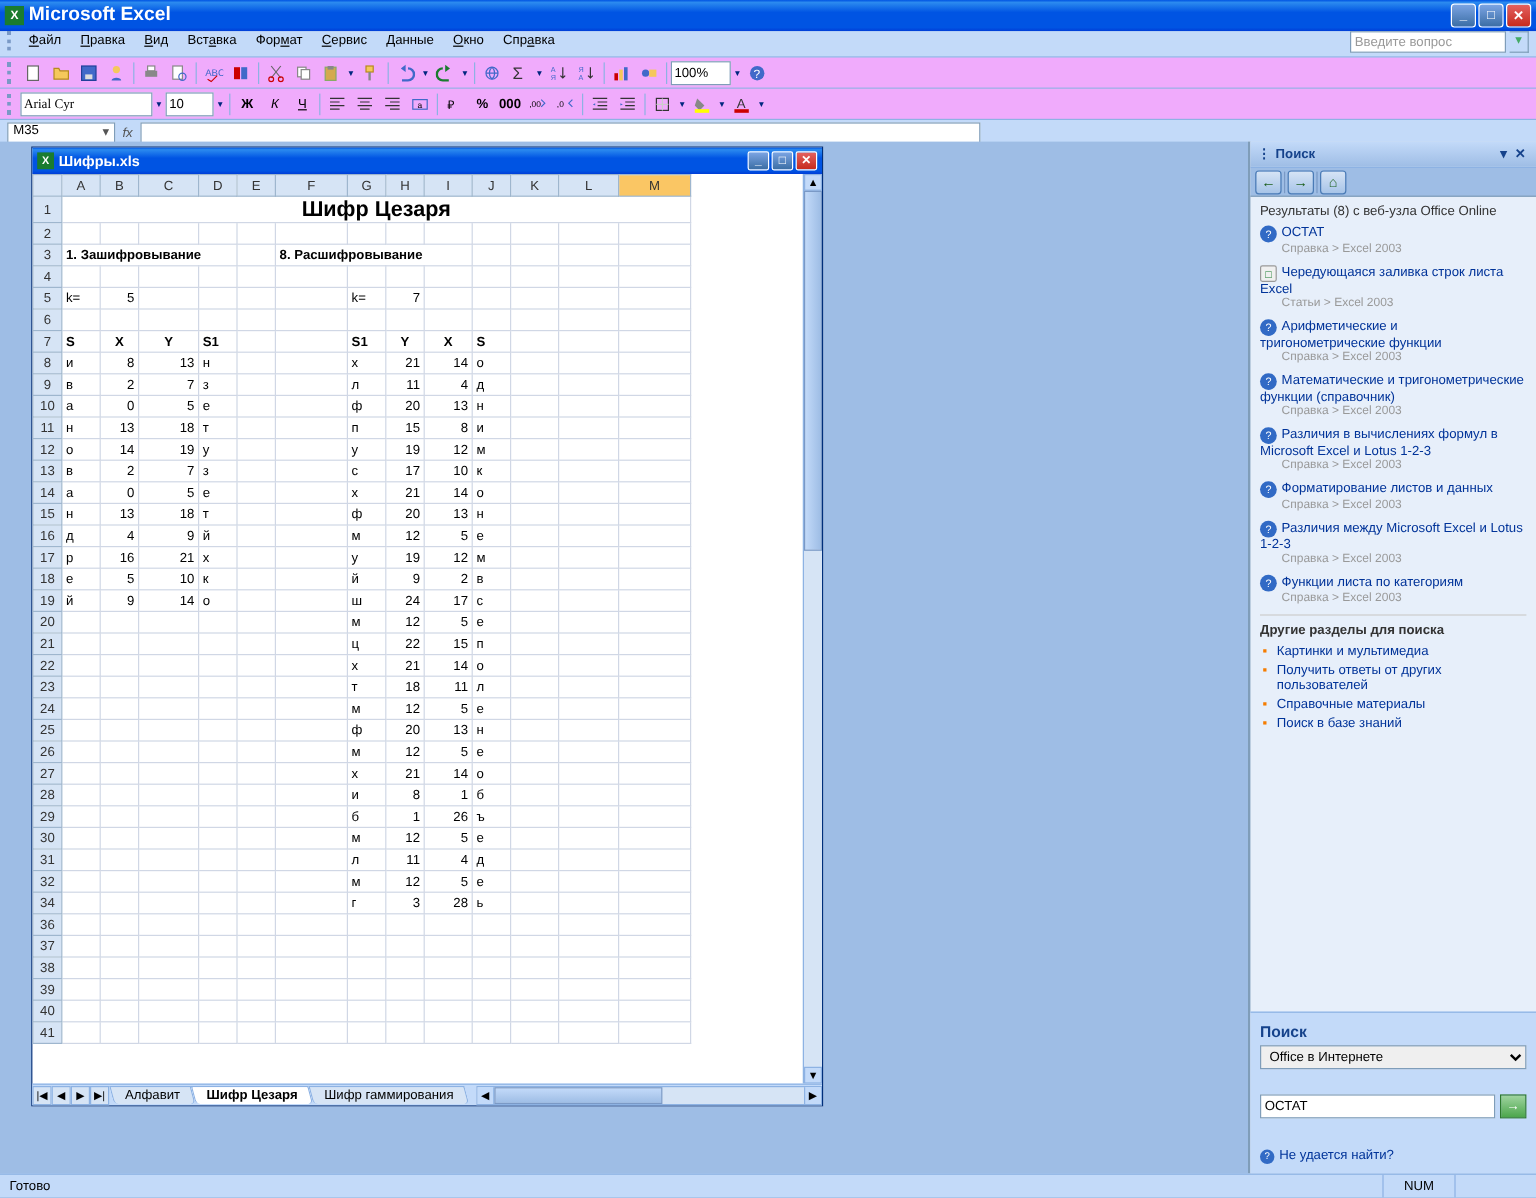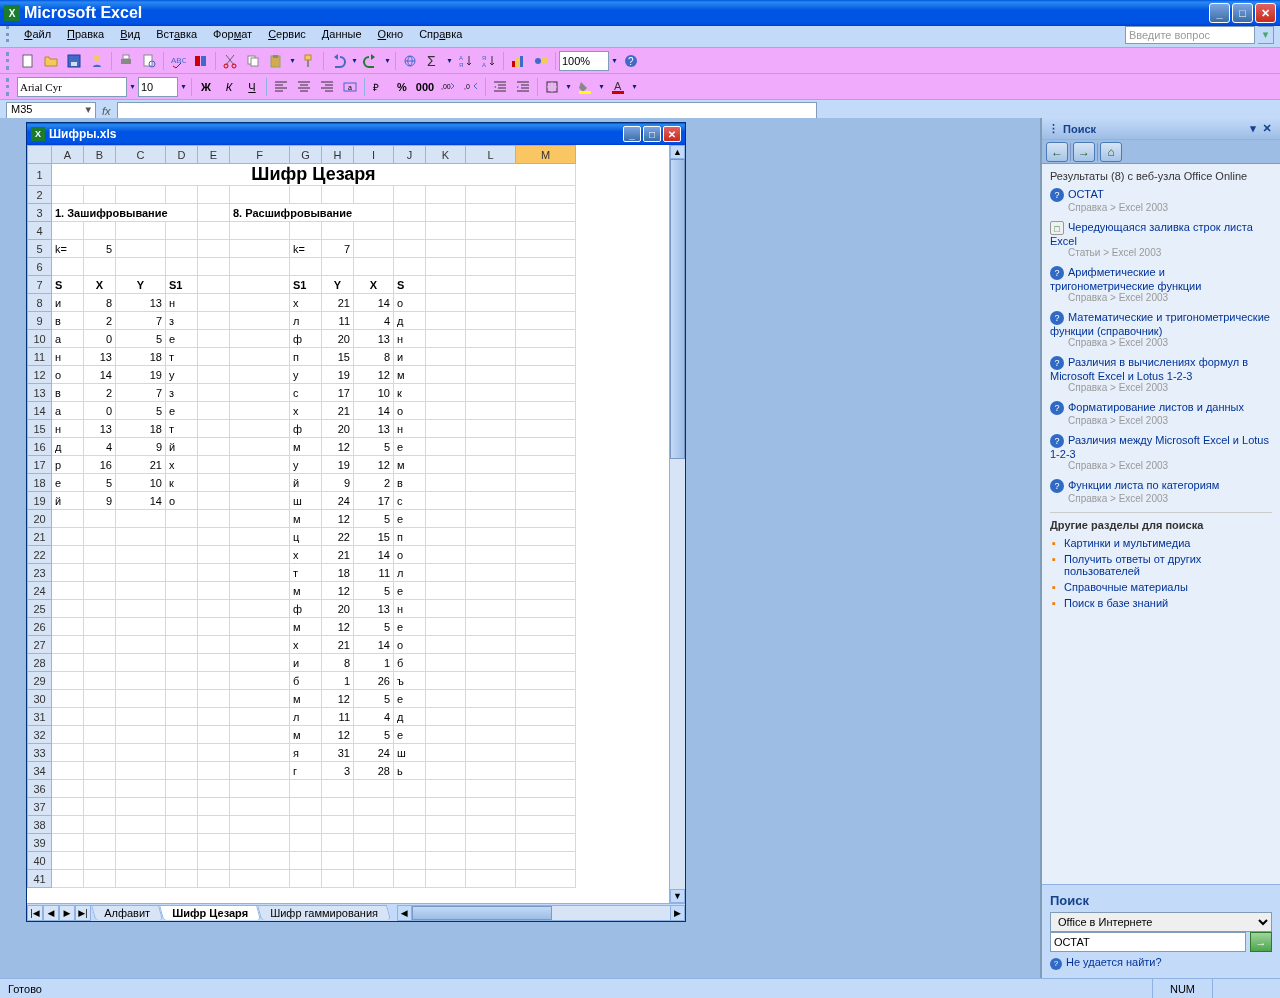--- a/index.html
+++ b/index.html
@@ -101,21 +101,21 @@
 .tp-body .result { margin-bottom: 8px; }
 .tp-body .result .ricon { display: inline-block; width: 14px; height: 14px; background: #316ac5; border-radius: 50%; color: white; font-size: 9px; text-align: center; line-height: 14px; margin-right: 4px; vertical-align: top; }
 .tp-body .result .ricon.doc { background: #f0f0f0; border: 1px solid #999; border-radius: 2px; color: #1a7c2f; }
 .tp-body .result .rtitle { color: #003399; cursor: pointer; }
 .tp-body .result .rpath { color: #999; font-size: 10px; margin-left: 18px; }
 .tp-body .section-title { font-weight: bold; color: #333; border-top: 1px solid #ccc; padding-top: 6px; margin-top: 6px; margin-bottom: 4px; }
 .tp-body .bullet-link { padding: 2px 0 2px 14px; position: relative; color: #003399; cursor: pointer; }
 .tp-body .bullet-link::before { content: "▪"; color: #f57c00; position: absolute; left: 2px; }
 .taskpane .tp-footer { background: #c3daf9; padding: 8px; border-top: 1px solid #8db2e3; }
 .tp-footer .flabel { font-weight: bold; color: #15428b; margin-bottom: 4px; font-size: 13px; }
-.tp-footer select, .tp-footer input { width: 100%; height: 20px; border: 1px solid #7f9db9; font-size: 11px; margin-bottom: 0; padding: 0 3px; }
+.tp-footer select, .tp-footer input { width: 100%; height: 20px; border: 1px solid #7f9db9; font-size: 11px; margin-bottom: 21px; padding: 0 3px; }
 .tp-footer .searchrow { display: flex; gap: 4px; }
 .tp-footer .searchrow input { flex: 1; }
 .tp-footer .gobtn { width: 22px; height: 20px; background: linear-gradient(#9fd49f,#4ca64c); border: 1px solid #2d7a2d; color: white; display: flex; align-items: center; justify-content: center; cursor: pointer; }
 .tp-footer .cantfind { color: #003399; margin-top: 4px; cursor: pointer; font-size: 11px; }
 .tp-footer .cantfind .qicon { display: inline-block; width: 12px; height: 12px; background: #316ac5; border-radius: 50%; color: white; font-size: 8px; text-align: center; line-height: 12px; margin-right: 4px; }
 
 
 .statusbar { position: absolute; bottom: 0; left: 0; right: 0; height: 20px; background: #c3daf9; border-top: 1px solid #8db2e3; display: flex; align-items: center; padding: 0 8px; font-size: 11px; }
 .statusbar .s1 { flex: 1; }
 .statusbar .indicator { width: 60px; text-align: center; border-left: 1px solid #8db2e3; height: 100%; line-height: 20px; }
@@ -932,36 +932,20 @@
               <td class=""></td>
               <td class="l">м</td>
               <td class="">12</td>
               <td class="">5</td>
               <td class="l">е</td>
               <td class=""></td>
               <td class=""></td>
               <td class=""></td>
             </tr>
             <tr>
-              <th class="rowhead">33</th>
-              <td class=""></td>
-              <td class=""></td>
-              <td class=""></td>
-              <td class=""></td>
-              <td class=""></td>
-              <td class=""></td>
-              <td class="l">я</td>
-              <td class="">31</td>
-              <td class="">24</td>
-              <td class="l">ш</td>
-              <td class=""></td>
-              <td class=""></td>
-              <td class=""></td>
-            </tr>
-            <tr>
               <th class="rowhead">34</th>
               <td class=""></td>
               <td class=""></td>
               <td class=""></td>
               <td class=""></td>
               <td class=""></td>
               <td class=""></td>
               <td class="l">г</td>
               <td class="">3</td>
               <td class="">28</td>

